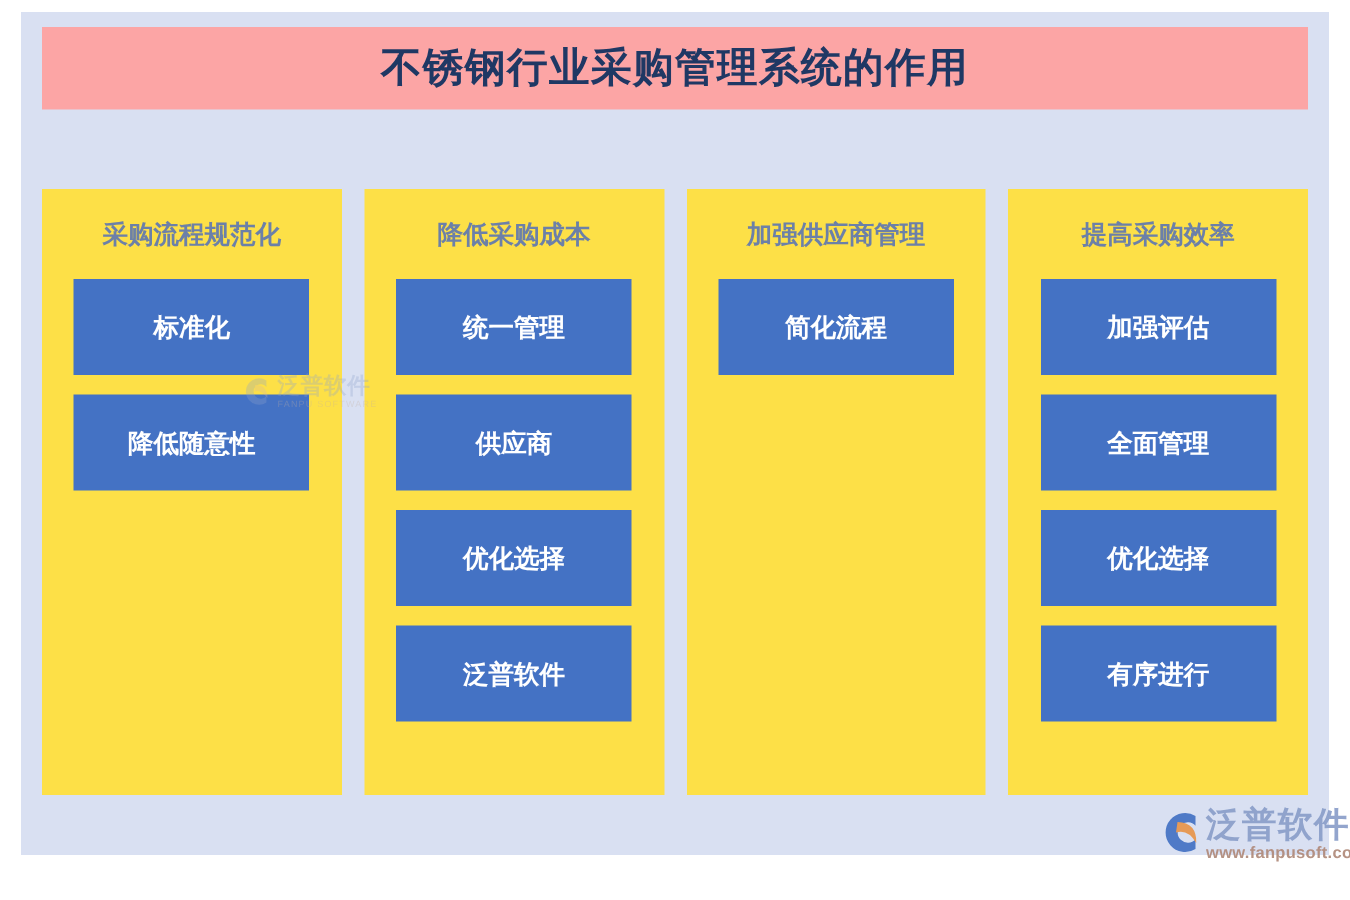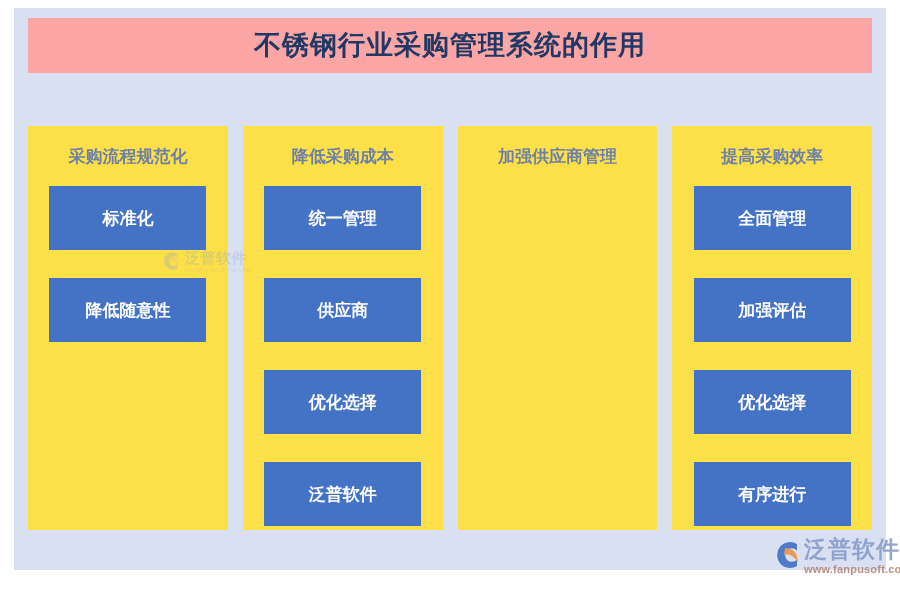--- a/index.html
+++ b/index.html
@@ -77,21 +77,21 @@
     font-weight: bold;
     line-height: 1;
     margin-bottom: 21px;
     white-space: nowrap;
   }
   .chip-list {
     width: 100%;
     display: flex;
     flex-direction: column;
     align-items: center;
-    gap: 28px;
+    gap: 13px;
   }
   .chip {
     width: 157px;
     height: 64px;
     background: #4472c4;
     color: #ffffff;
     font-size: 17px;
     font-weight: bold;
     display: flex;
     align-items: center;
@@ -201,28 +201,29 @@
         <div class="chip">统一管理</div>
         <div class="chip">供应商</div>
         <div class="chip">优化选择</div>
         <div class="chip">泛普软件</div>
       </div>
     </div>
 
     <div class="column">
       <div class="column-header">加强供应商管理</div>
       <div class="chip-list">
+        <div class="chip">简化流程</div>
       </div>
     </div>
 
     <div class="column">
       <div class="column-header">提高采购效率</div>
       <div class="chip-list">
+        <div class="chip">加强评估</div>
         <div class="chip">全面管理</div>
-        <div class="chip">加强评估</div>
         <div class="chip">优化选择</div>
         <div class="chip">有序进行</div>
       </div>
     </div>
 
   </div>
 
   <div class="watermark">
     <div class="wm-mark">
       <svg width="22" height="22" viewBox="0 0 30 30">

